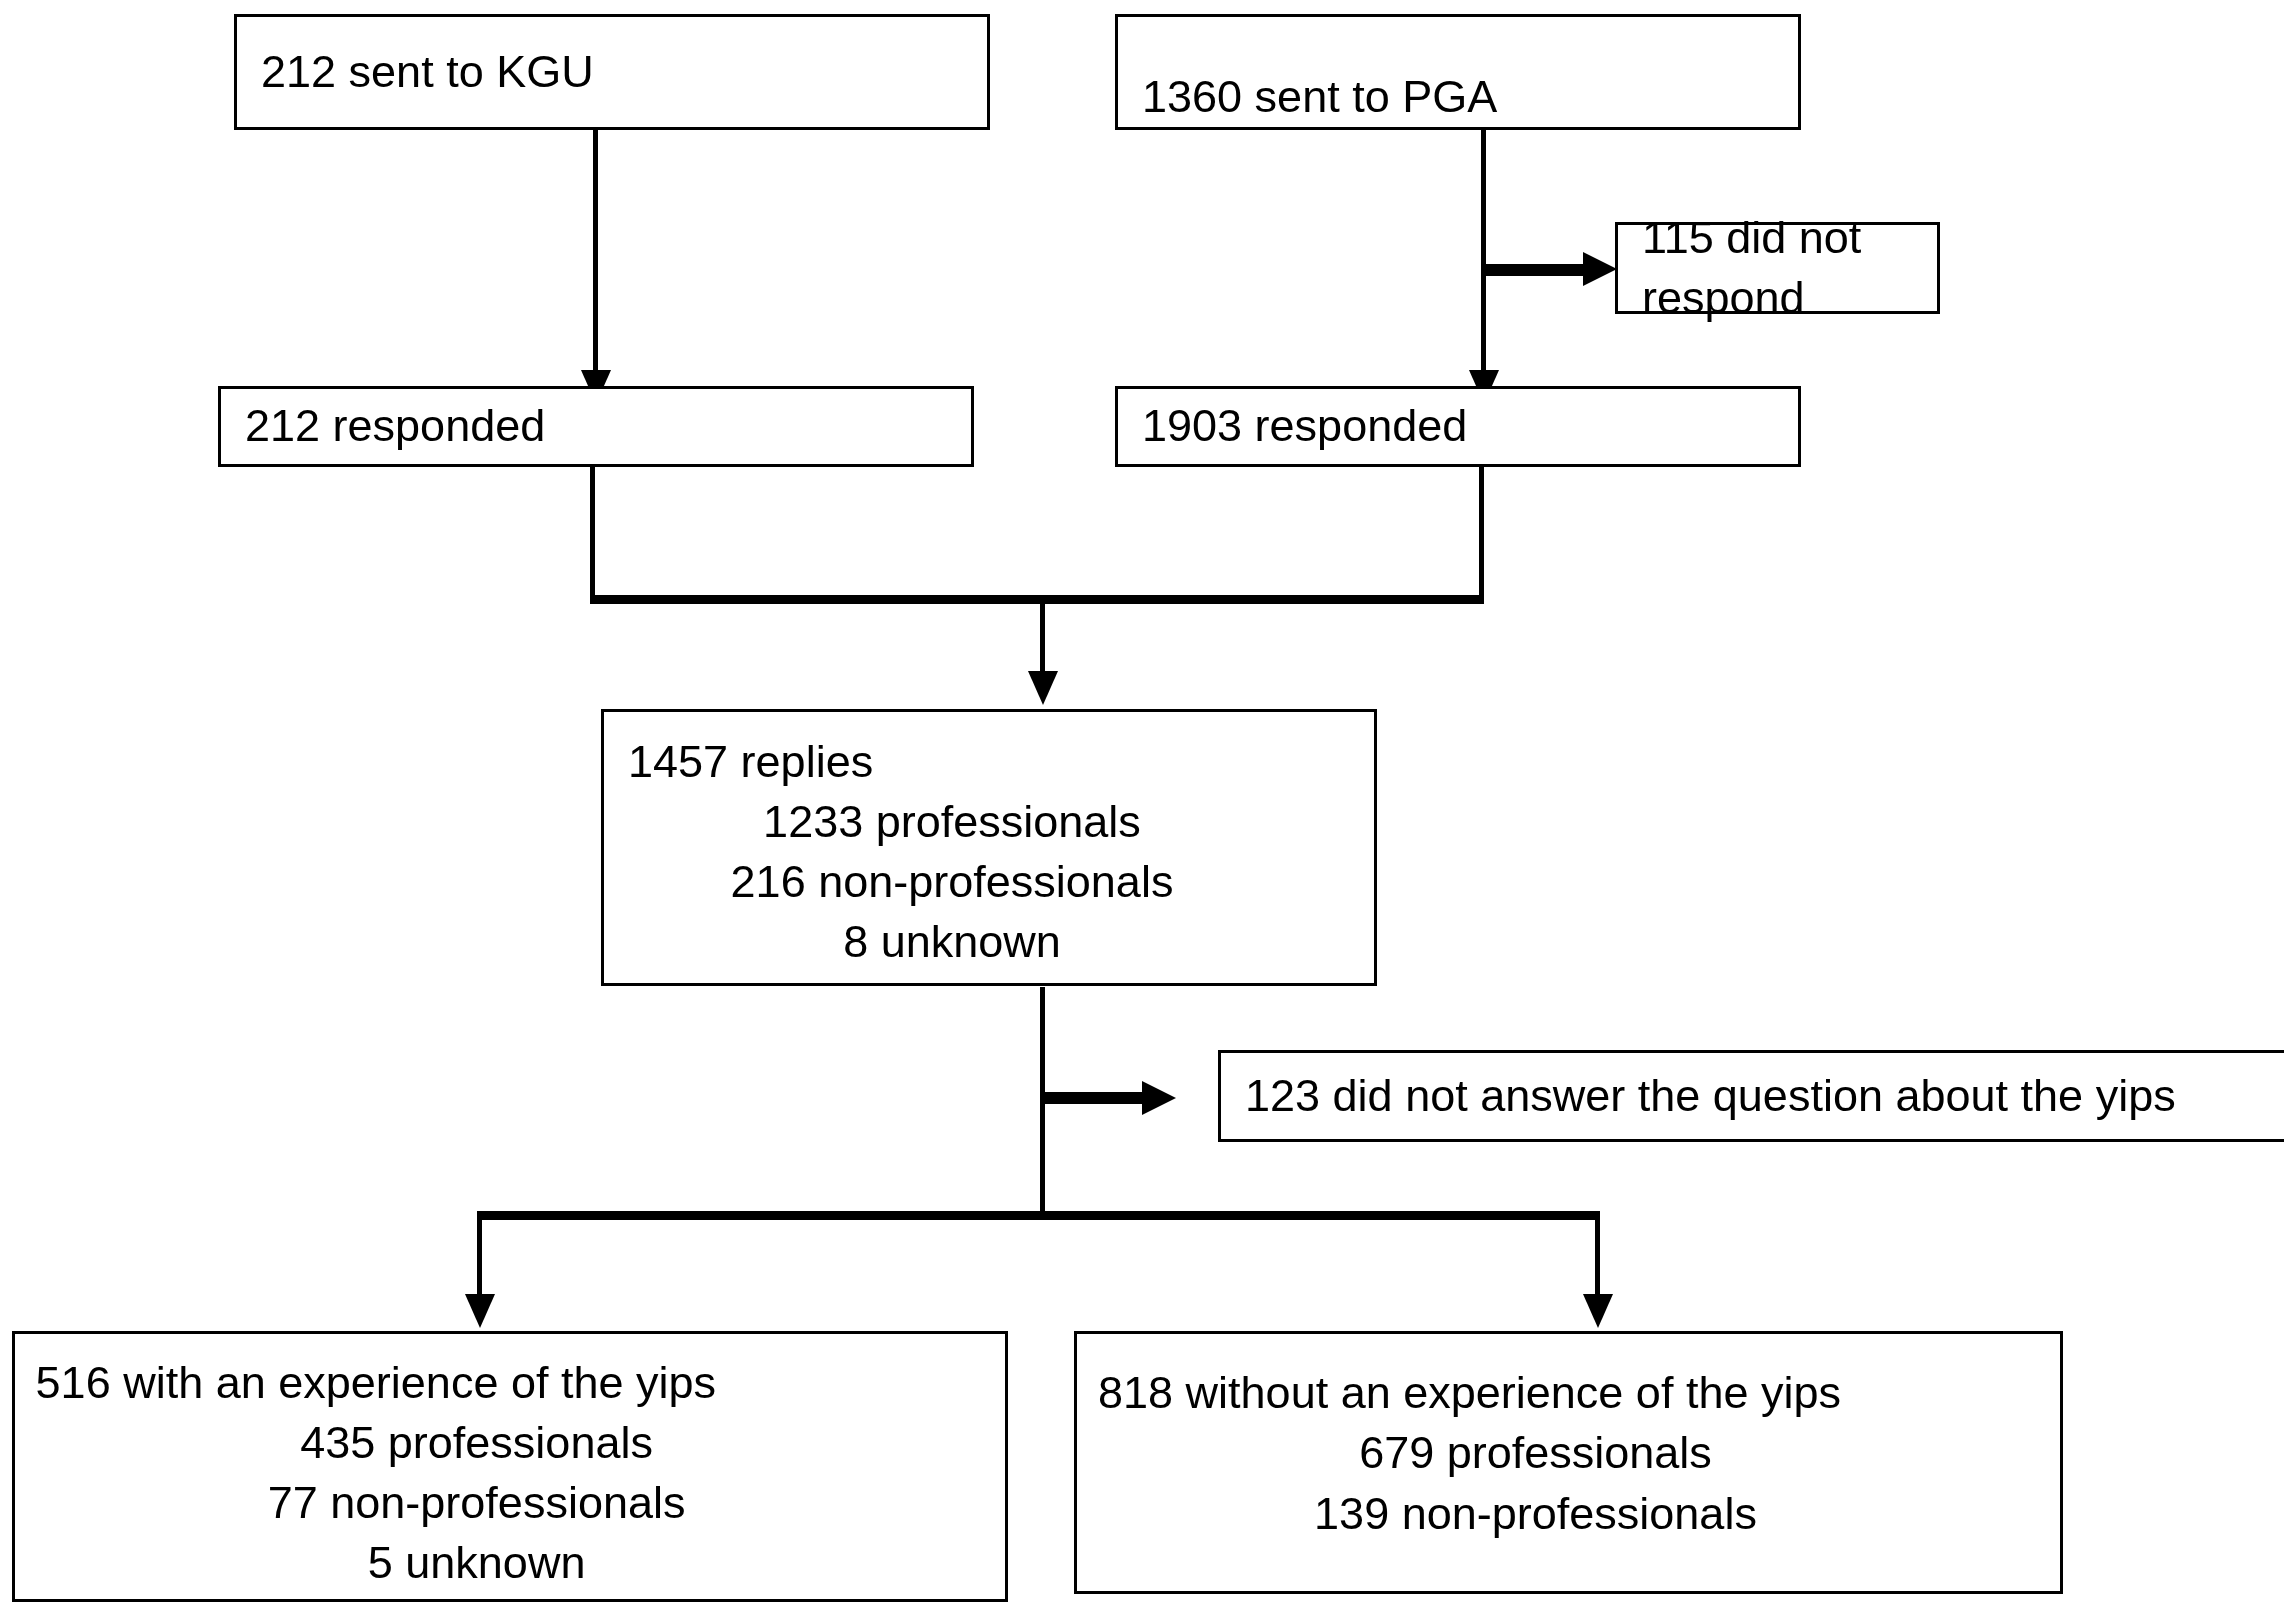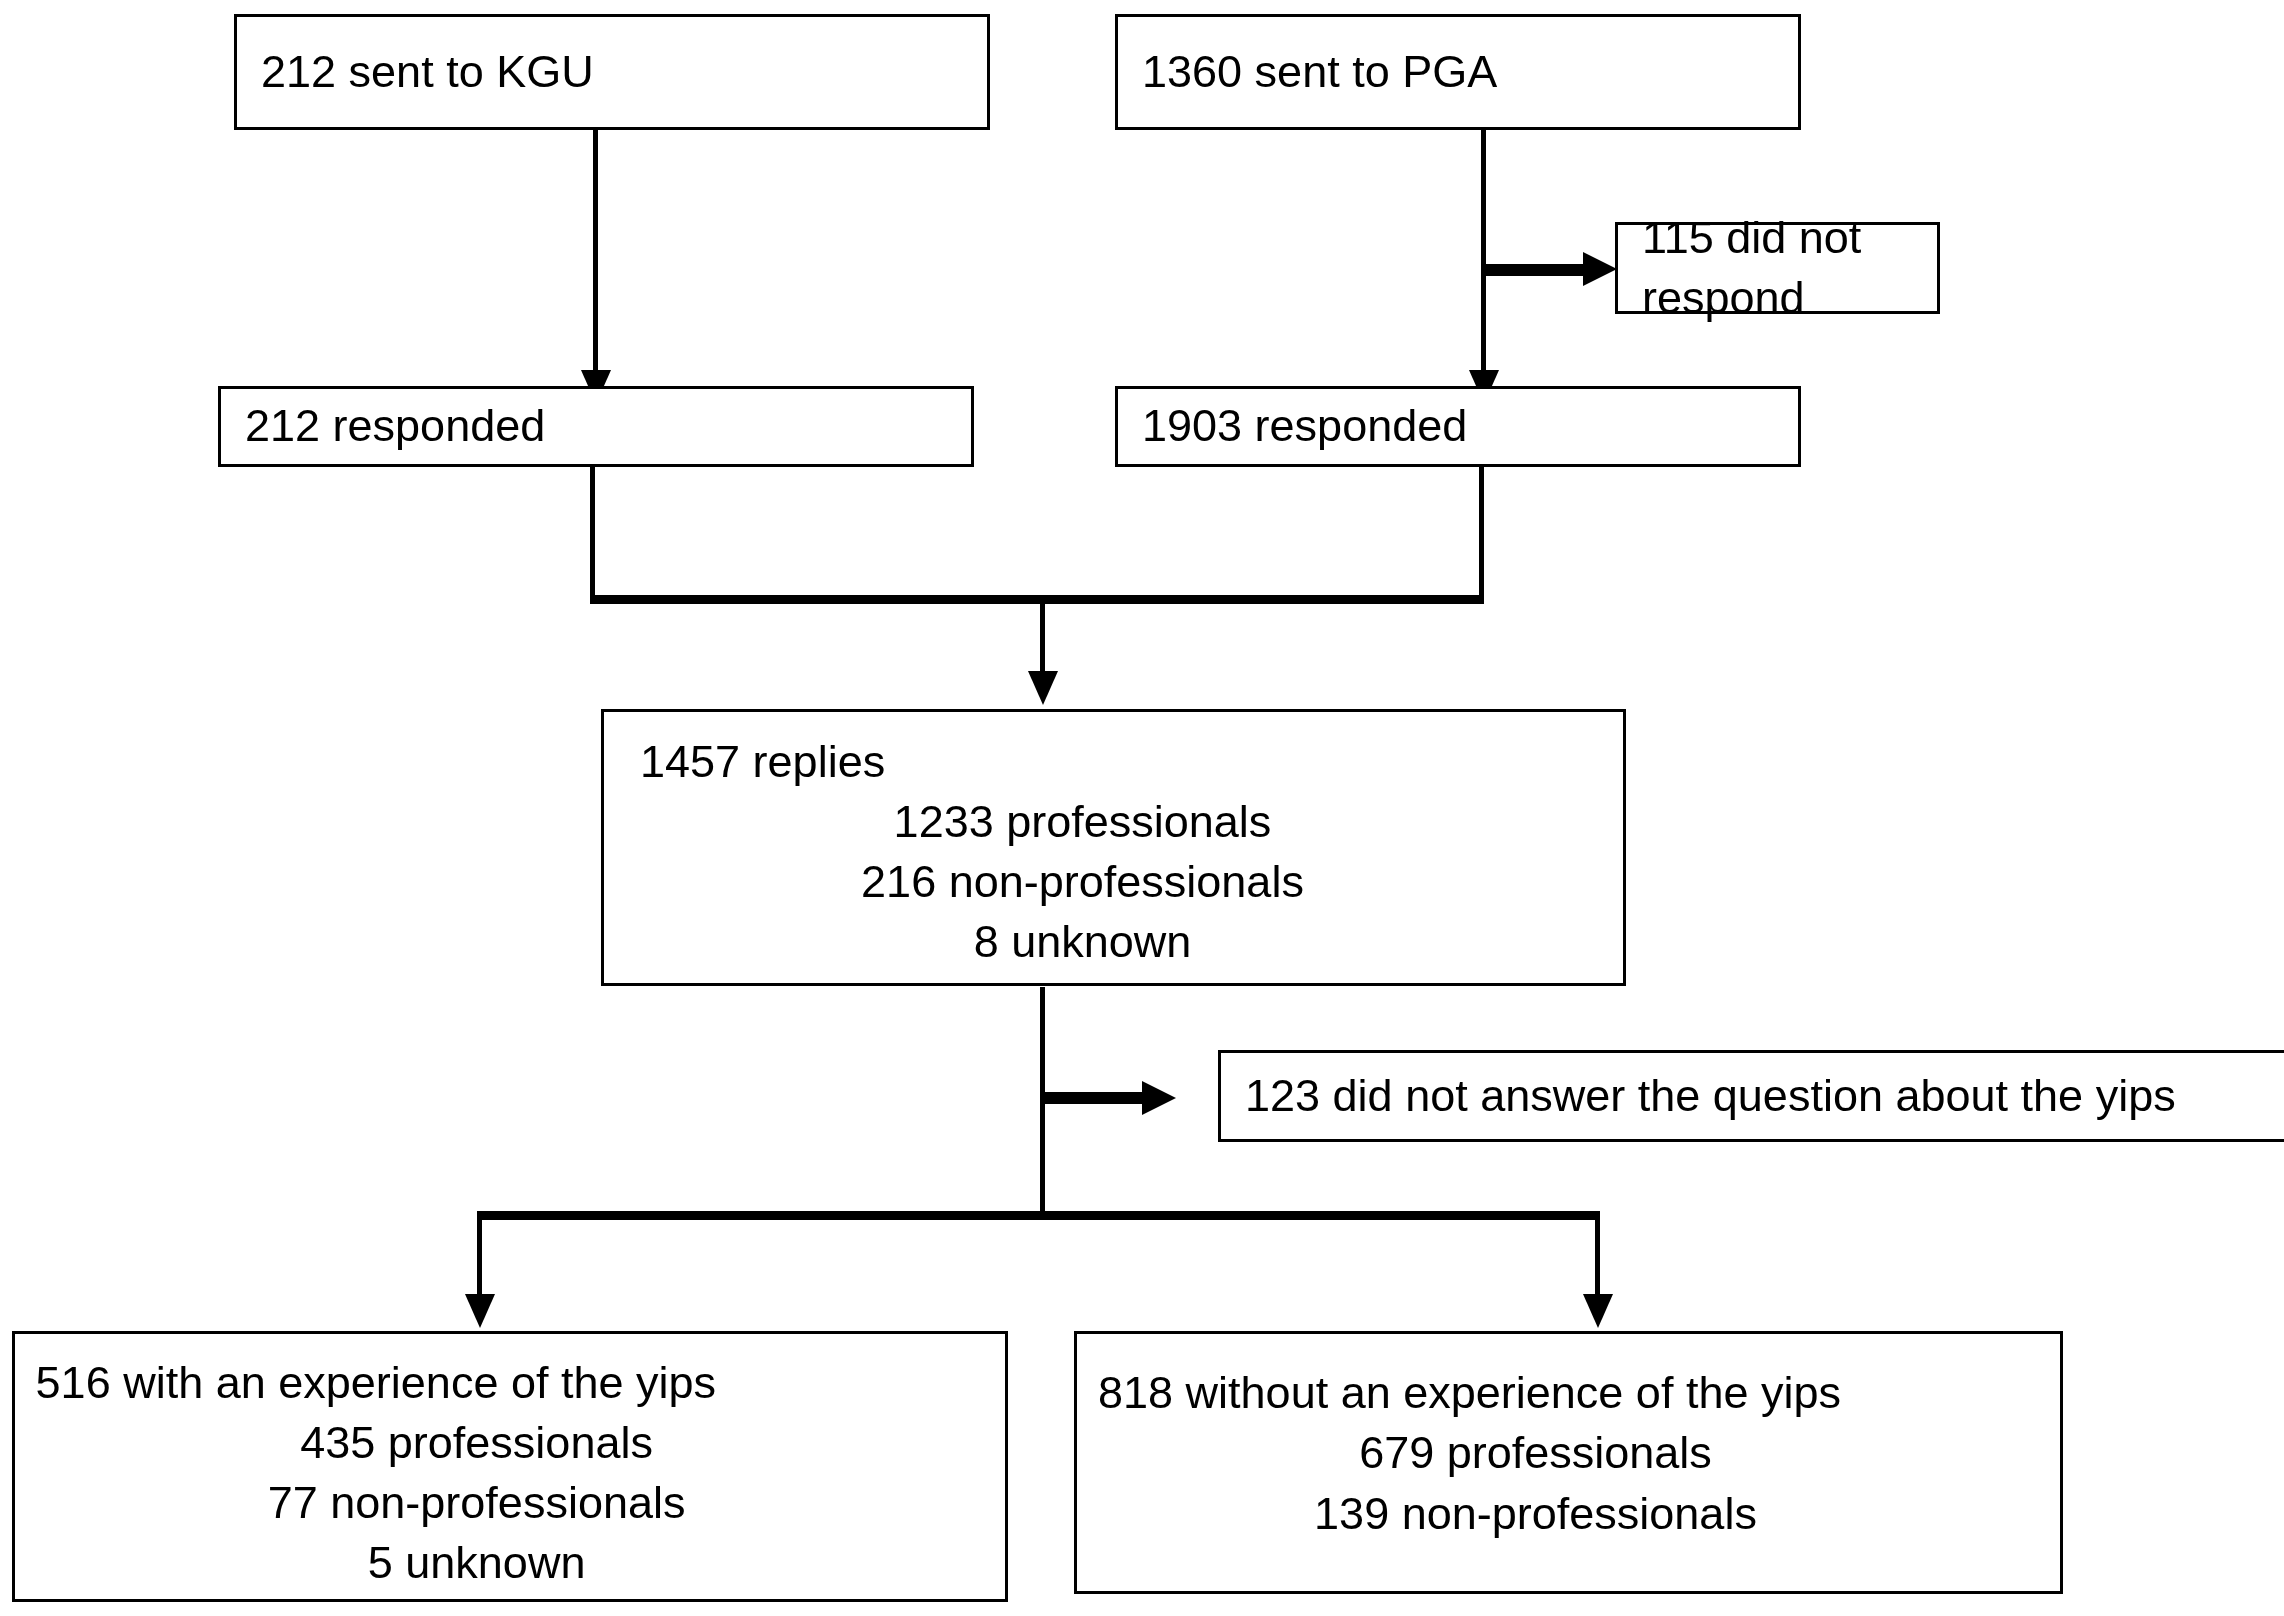--- a/index.html
+++ b/index.html
@@ -47,21 +47,21 @@
 </style>
 </head>
 <body>
 
 <div id="stage">
 
   <div class="box mid pad-left" style="left:234px;top:14.4px;width:756px;height:116px;">
     <span class="line1">212 sent to KGU</span>
   </div>
 
-  <div class="box mid pad-left" style="left:1115px;top:14.4px;width:686px;height:116px;">
+  <div class="box mid pad-left" style="left:1115px;top:14.4px;width:686px;height:116px;justify-content:flex-end;">
     <span class="line1">1360 sent to PGA</span>
   </div>
 
   <div class="box mid pad-left" style="left:1615px;top:222px;width:325px;height:92px;">
     <span class="line1">115 did not respond</span>
   </div>
 
   <div class="vline" style="left:593px;top:130px;height:246px;"></div>
   <div class="arrow-down" style="left:581px;top:370px;"></div>
 
@@ -78,21 +78,21 @@
   <div class="box mid pad-left" style="left:1115px;top:386px;width:686px;height:81px;">
     <span class="line1">1903 responded</span>
   </div>
 
   <div class="vline" style="left:590px;top:467px;height:136px;"></div>
   <div class="vline" style="left:1479px;top:467px;height:136px;"></div>
   <div class="hbar" style="left:590px;top:595px;width:894px;"></div>
   <div class="vline" style="left:1040px;top:601px;height:74px;"></div>
   <div class="arrow-down" style="left:1028px;top:671px;"></div>
 
-  <div class="box top" style="left:601px;top:709px;width:1025px;height:277px;padding-top:19.6px;padding-left:36px;">
+  <div class="box top" style="left:601px;top:709px;width:776px;height:277px;padding-top:19.6px;padding-left:24px;">
     <span class="line1">1457 replies</span>
     <span class="sub">1233 professionals</span>
     <span class="sub">216 non-professionals</span>
     <span class="sub">8 unknown</span>
   </div>
 
   <div class="vline" style="left:1040px;top:987px;height:231px;"></div>
 
   <div class="thickh" style="left:1040px;top:1092px;width:110px;"></div>
   <div class="arrow-right" style="left:1142px;top:1081px;"></div>

